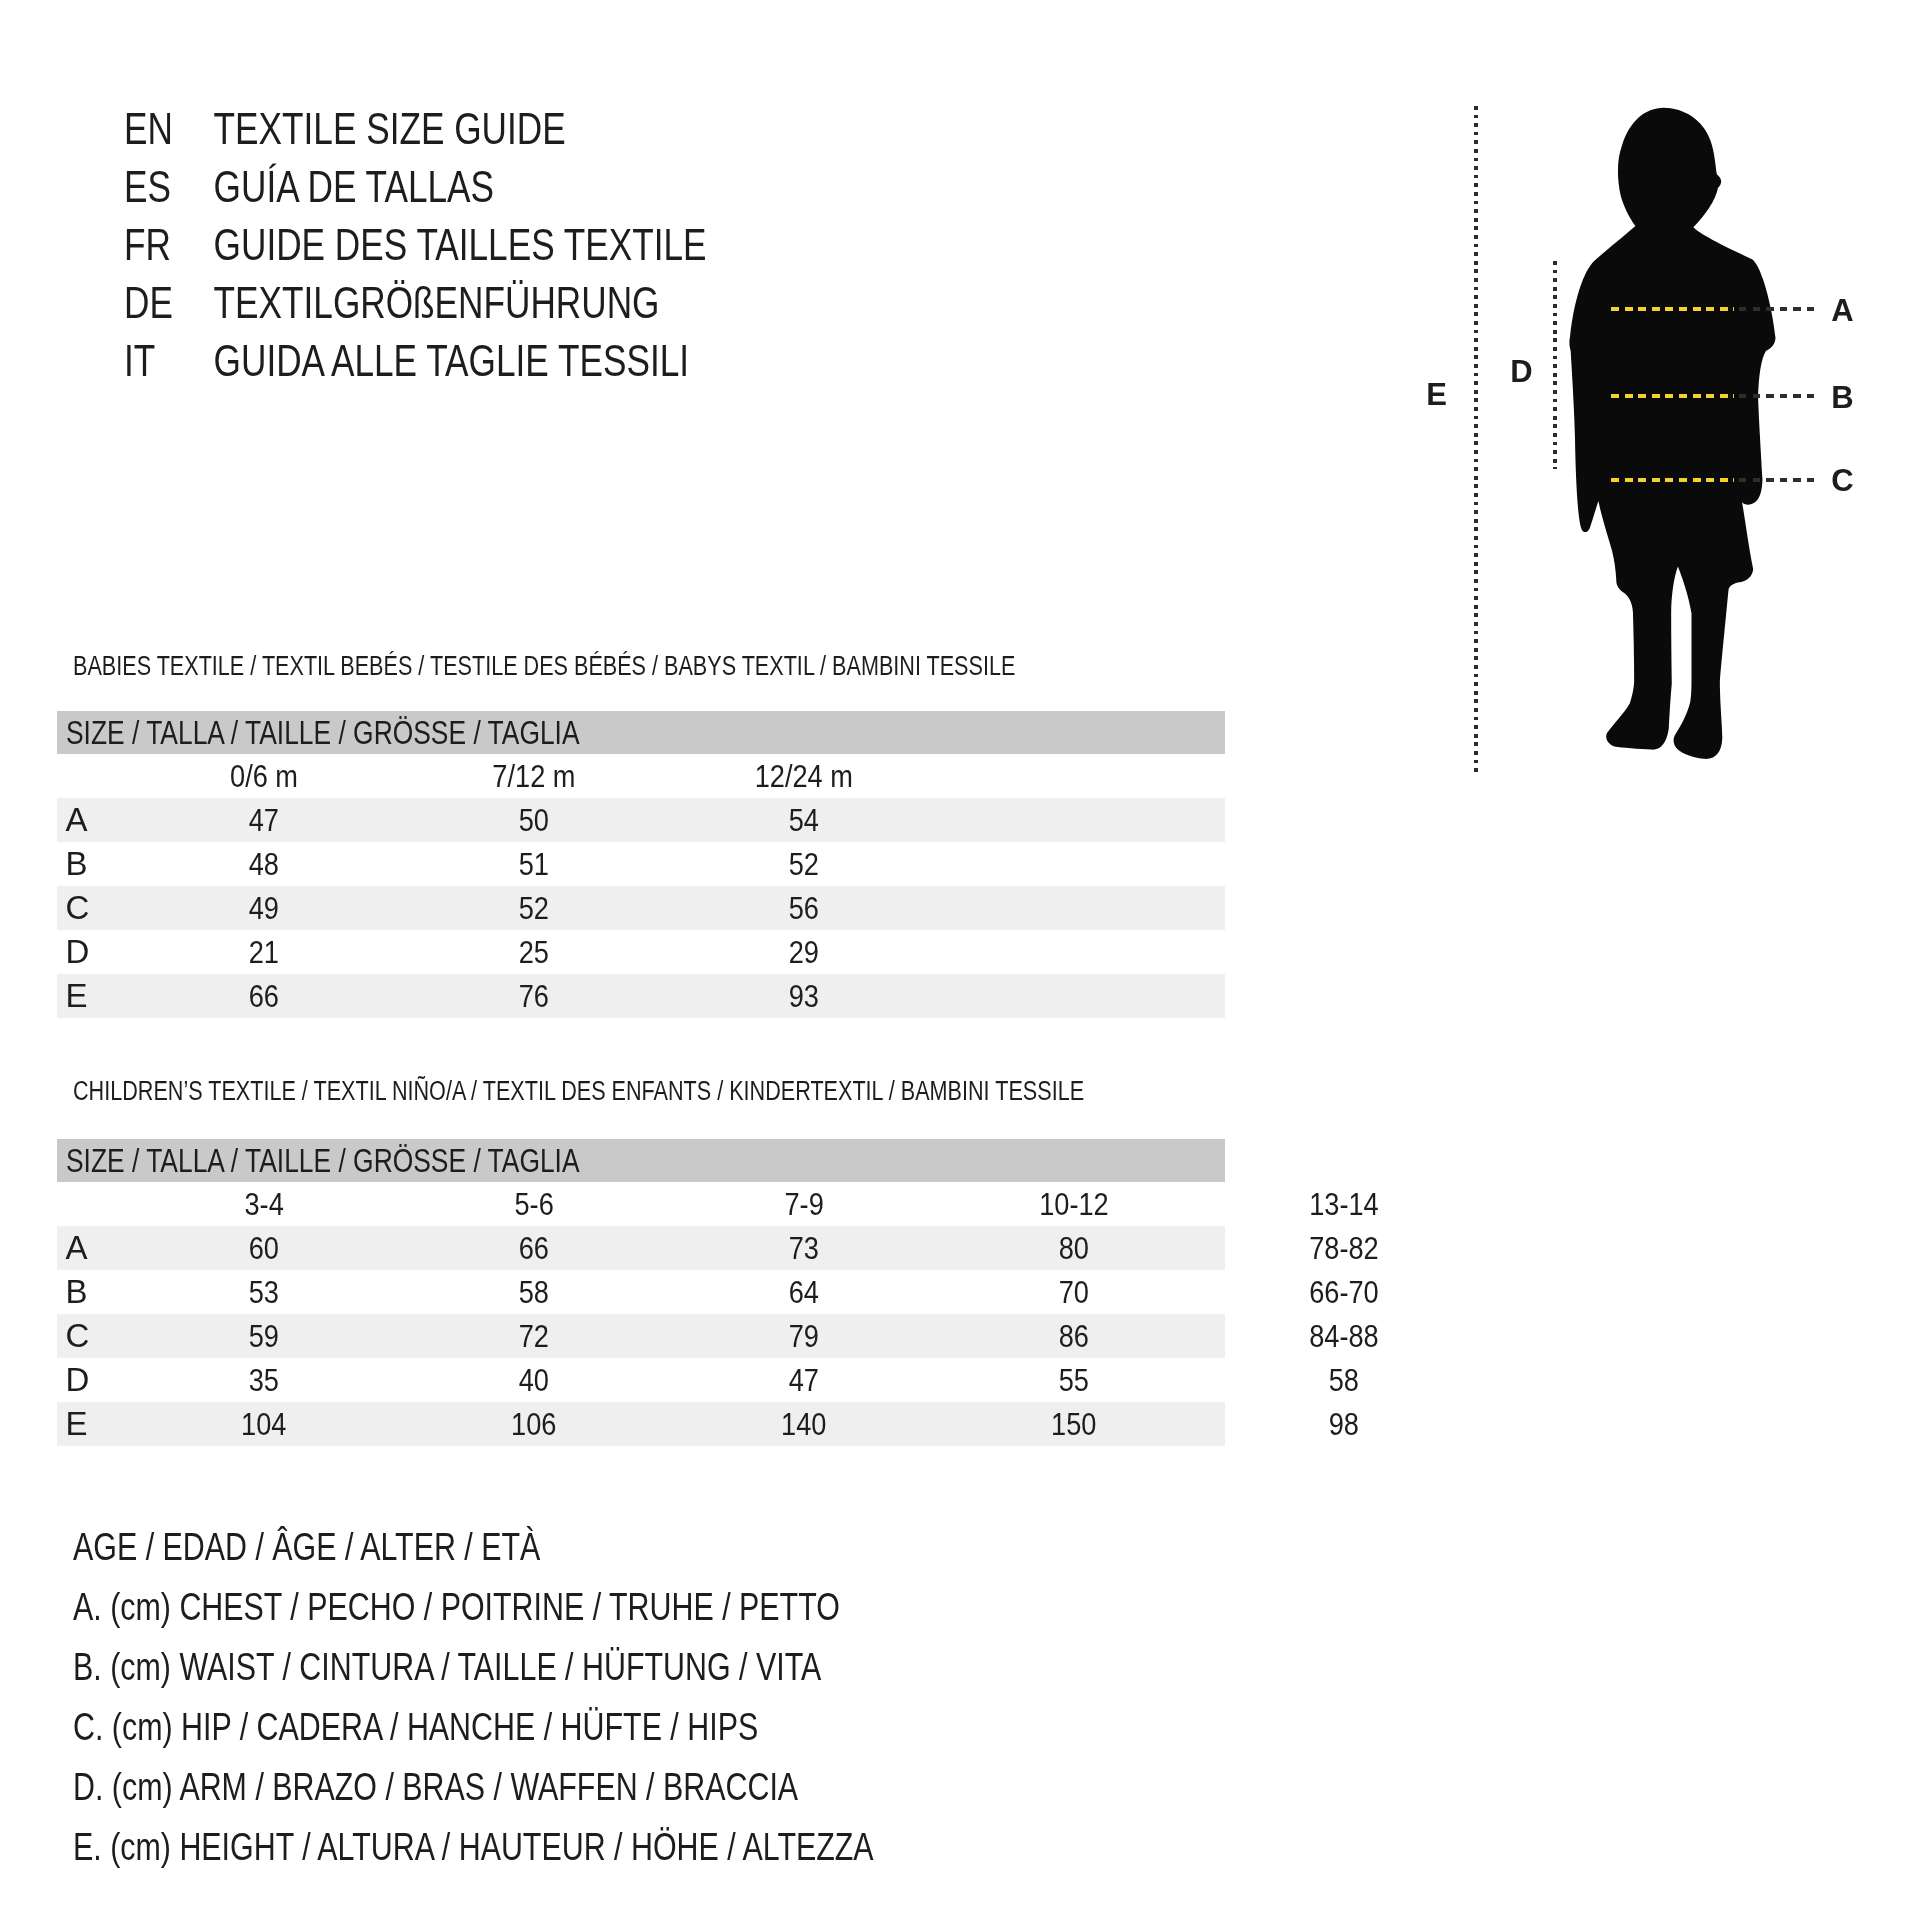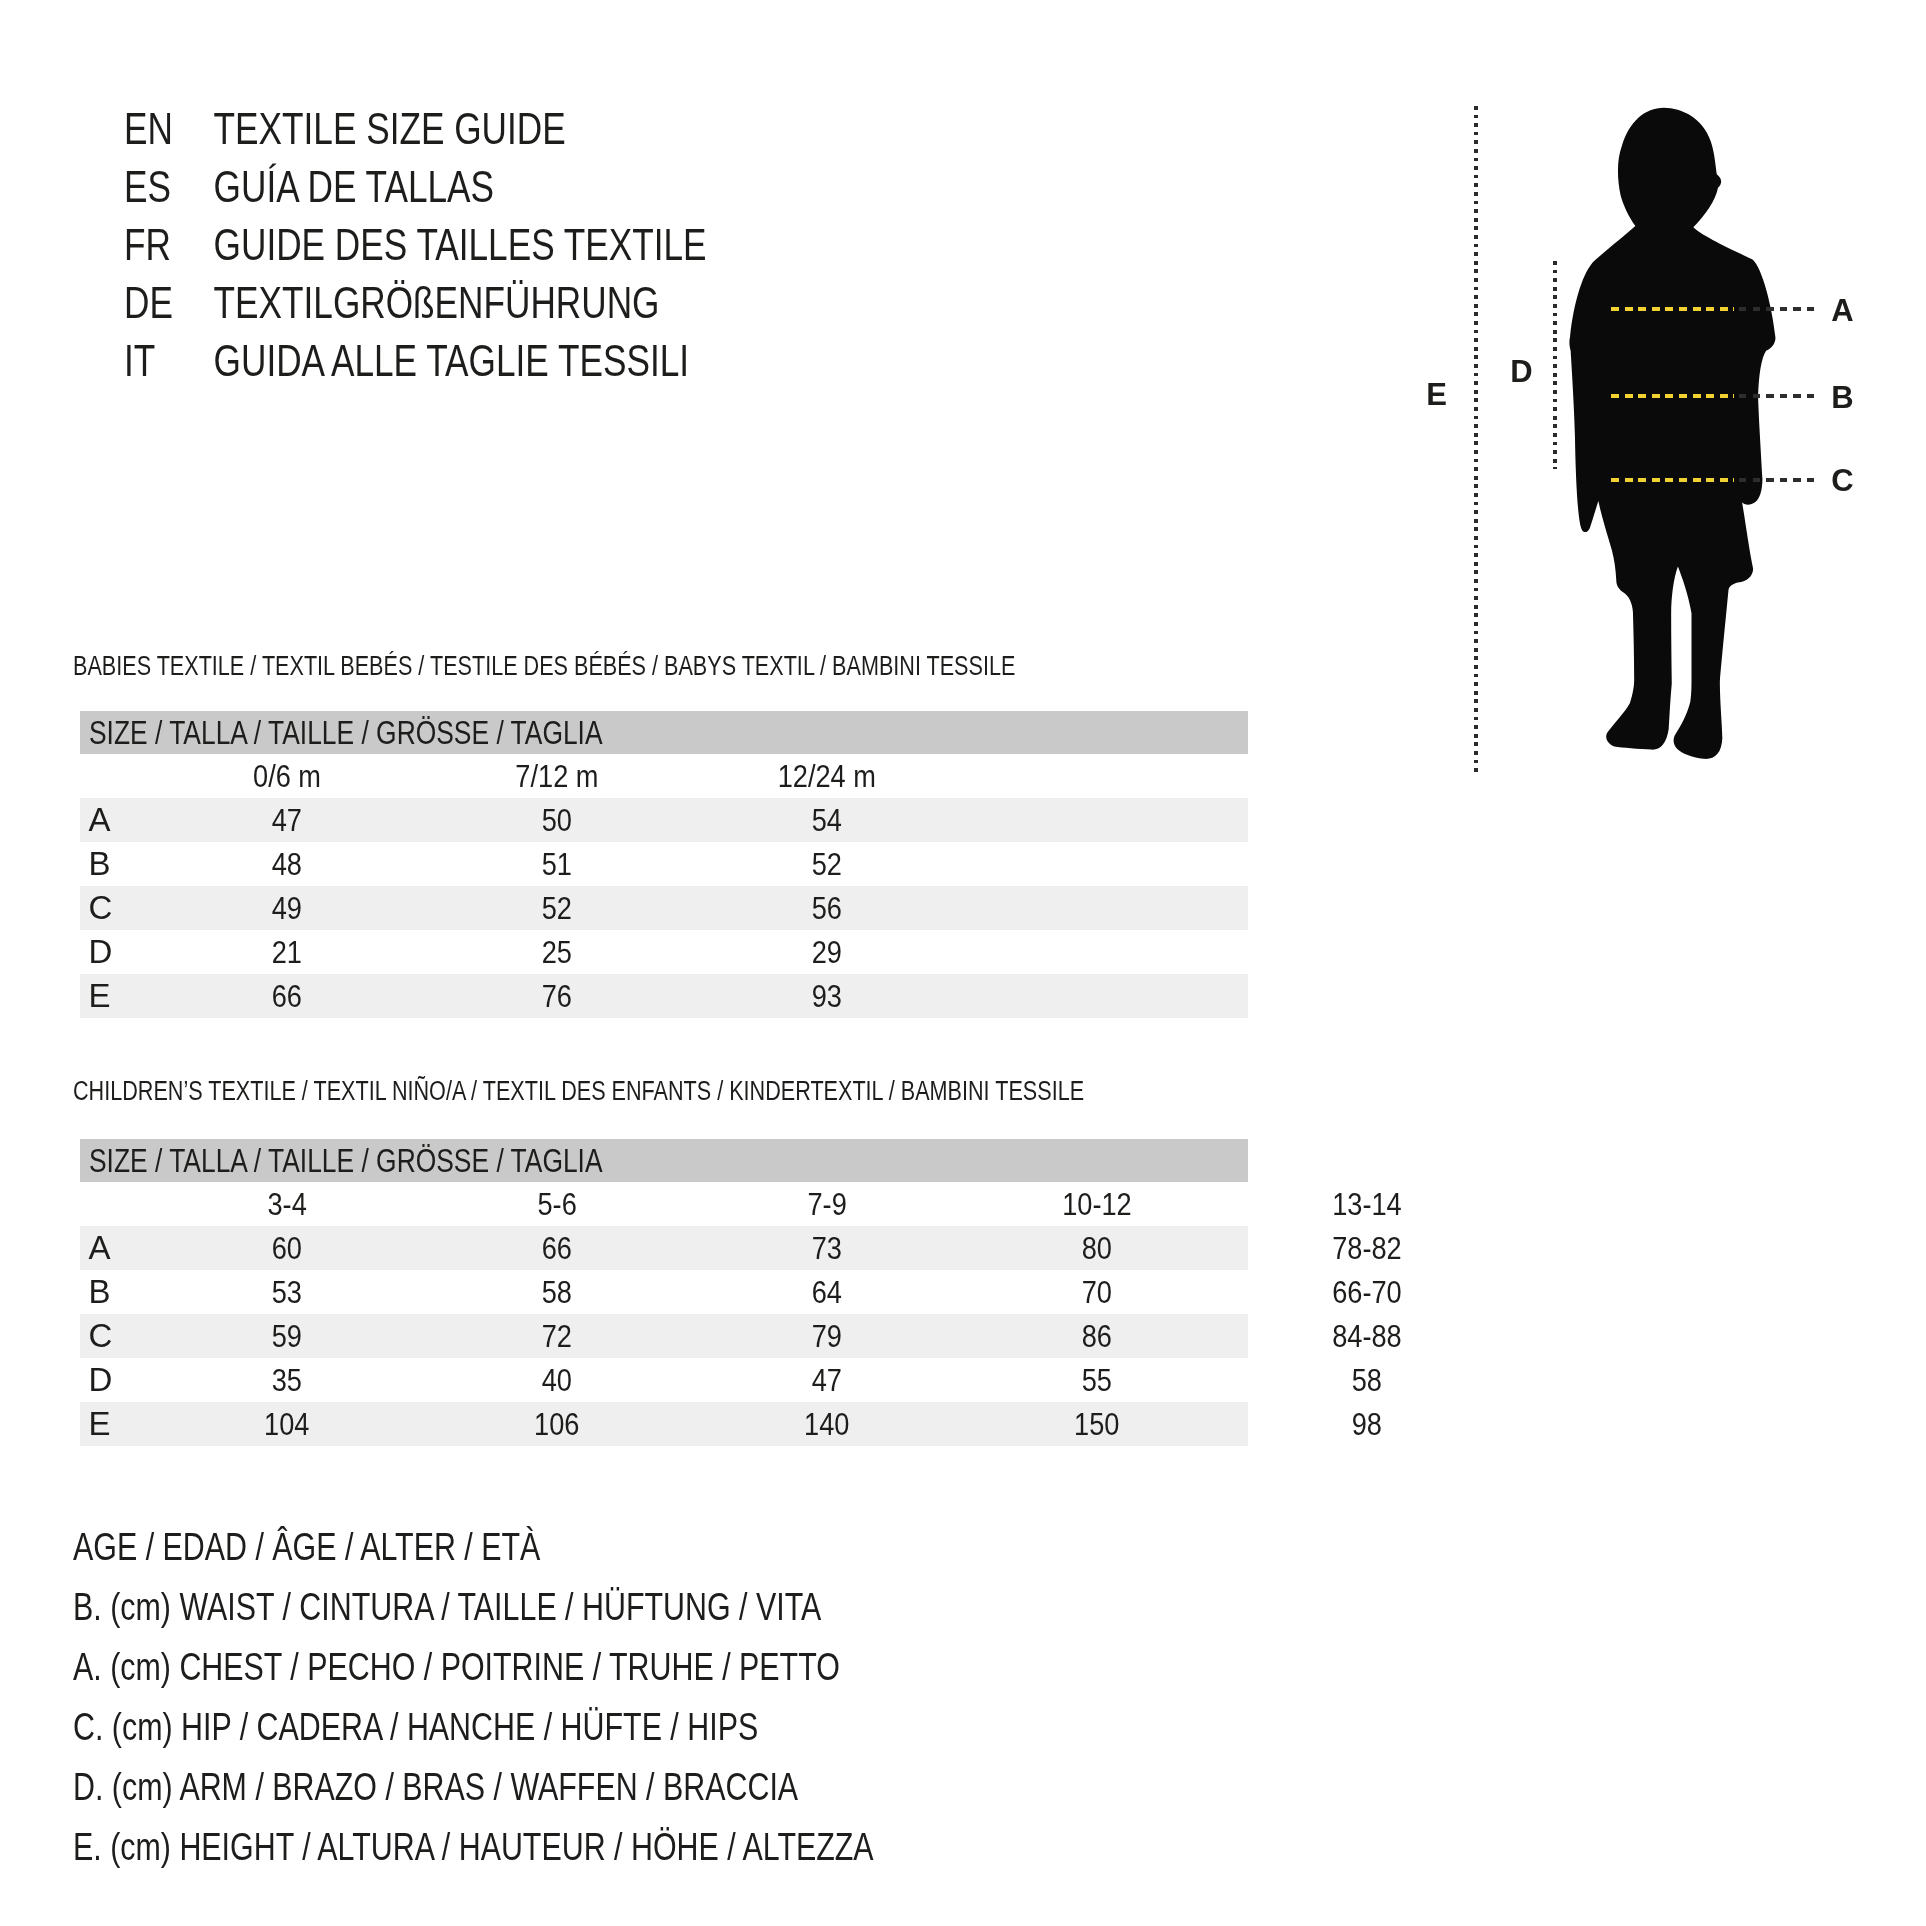--- a/index.html
+++ b/index.html
@@ -13,21 +13,21 @@
   
   .lang-list{position:absolute;left:79px;top:100px;margin-left:45px;}
   .lang-row{height:58px;display:flex;align-items:center;font-size:44px;
             transform:scaleX(.8);transform-origin:0 50%;white-space:nowrap;}
   .lang-code{width:112px;flex:none;}
 
   
   .section-heading{position:absolute;left:73px;height:49px;display:flex;align-items:center;font-size:27px;}
 
   
-  .size-table{position:absolute;left:80px;width:1168px;}
+  .size-table{position:absolute;left:57px;width:1168px;}
   .bar{height:43px;background:#c9c9c9;display:flex;align-items:center;
        font-size:33px;padding-left:8.6px;box-sizing:border-box;}
   .trow{display:flex;height:44px;align-items:center;font-size:32px;gap:46px;}
   .trow.stripe{background:#efefef;}
   .tlabel{width:49px;padding-left:8.6px;box-sizing:border-box;font-size:33px;flex:none;}
   .tcell{width:224px;text-align:center;flex:none;}
 
   
   .legend{position:absolute;left:73px;top:1517px;font-size:38px;}
   .legend-line{height:60px;display:flex;align-items:center;}
@@ -217,26 +217,26 @@
       <span class="tcell"><span class="cxc">150</span></span>
       <span class="tcell"><span class="cxc">98</span></span>
     </div>
   </div>
 
   <div class="legend">
     <div class="legend-line">
         <span class="cx">AGE / EDAD / ÂGE / ALTER / ETÀ</span>
       </div>
     <div class="legend-line">
+        <span class="cx">A. (cm) CHEST / PECHO / POITRINE / TRUHE / PETTO</span>
+      </div>
+    <div class="legend-line">
         <span class="cx">B. (cm) WAIST / CINTURA / TAILLE / HÜFTUNG / VITA</span>
       </div>
     <div class="legend-line">
-        <span class="cx">A. (cm) CHEST / PECHO / POITRINE / TRUHE / PETTO</span>
-      </div>
-    <div class="legend-line">
         <span class="cx">C. (cm) HIP / CADERA / HANCHE / HÜFTE / HIPS</span>
       </div>
     <div class="legend-line">
         <span class="cx">D. (cm) ARM / BRAZO / BRAS / WAFFEN / BRACCIA</span>
       </div>
     <div class="legend-line">
         <span class="cx">E. (cm) HEIGHT / ALTURA / HAUTEUR / HÖHE / ALTEZZA</span>
       </div>
   </div>
 

